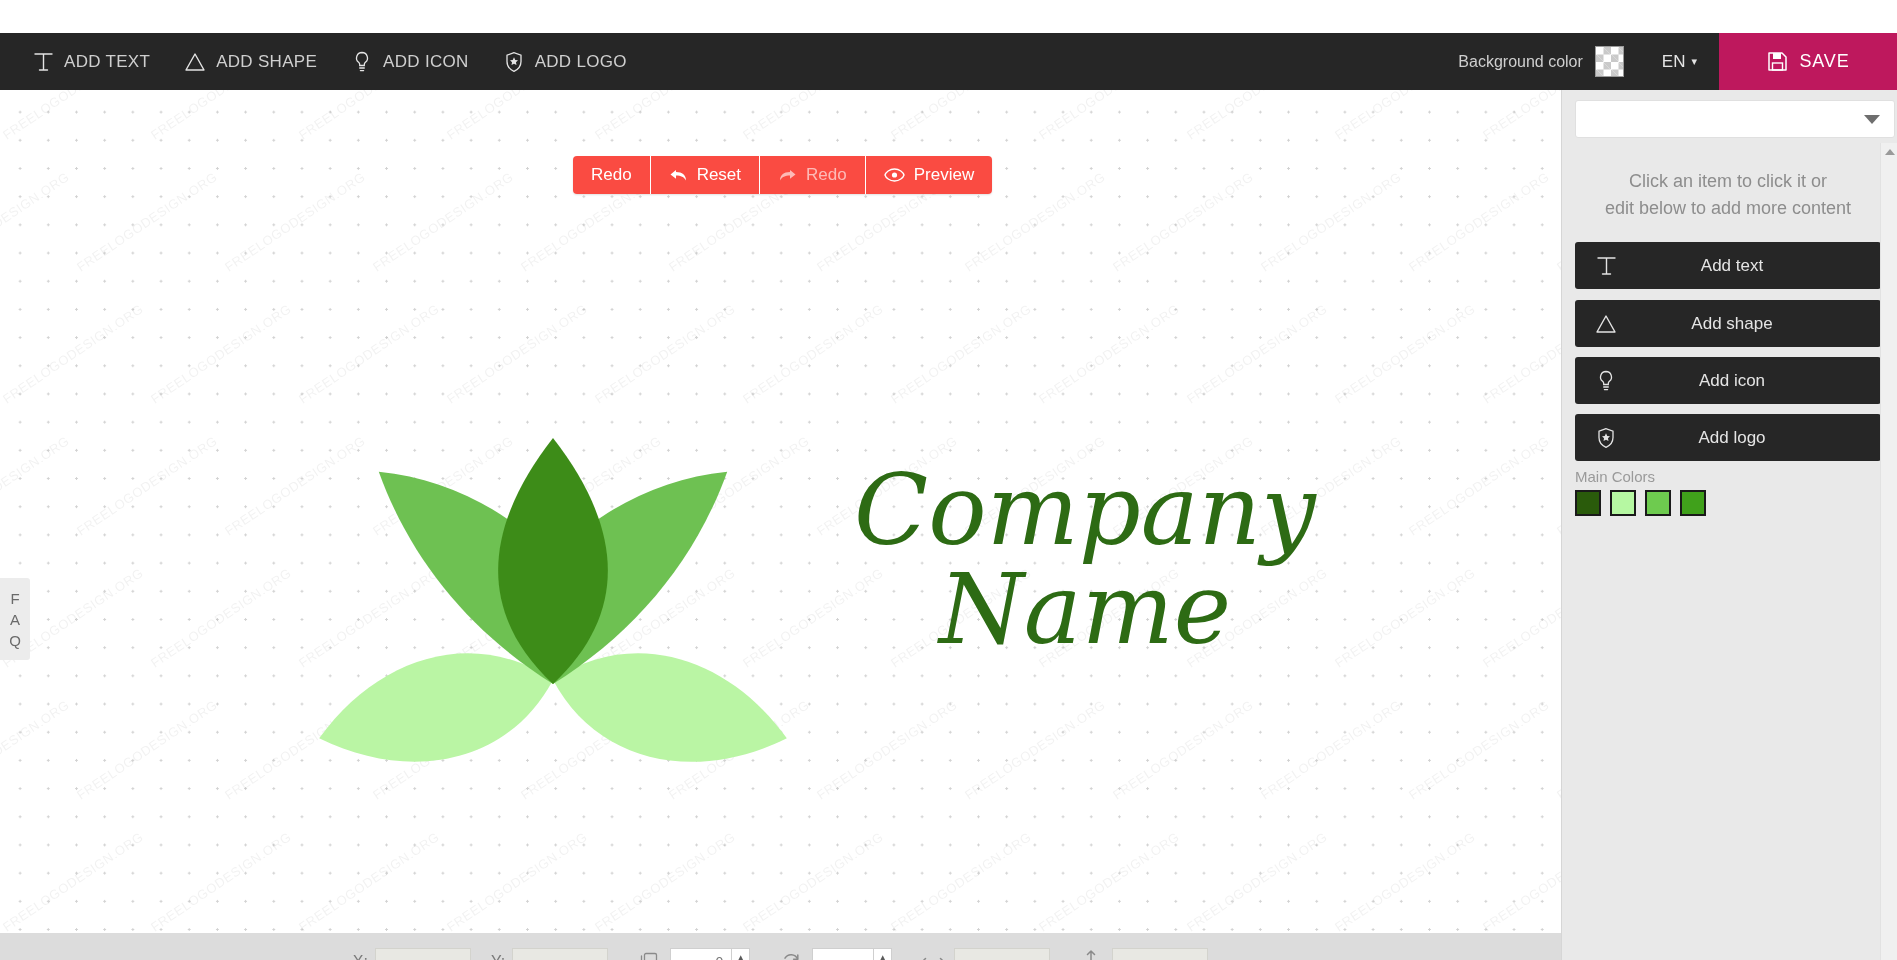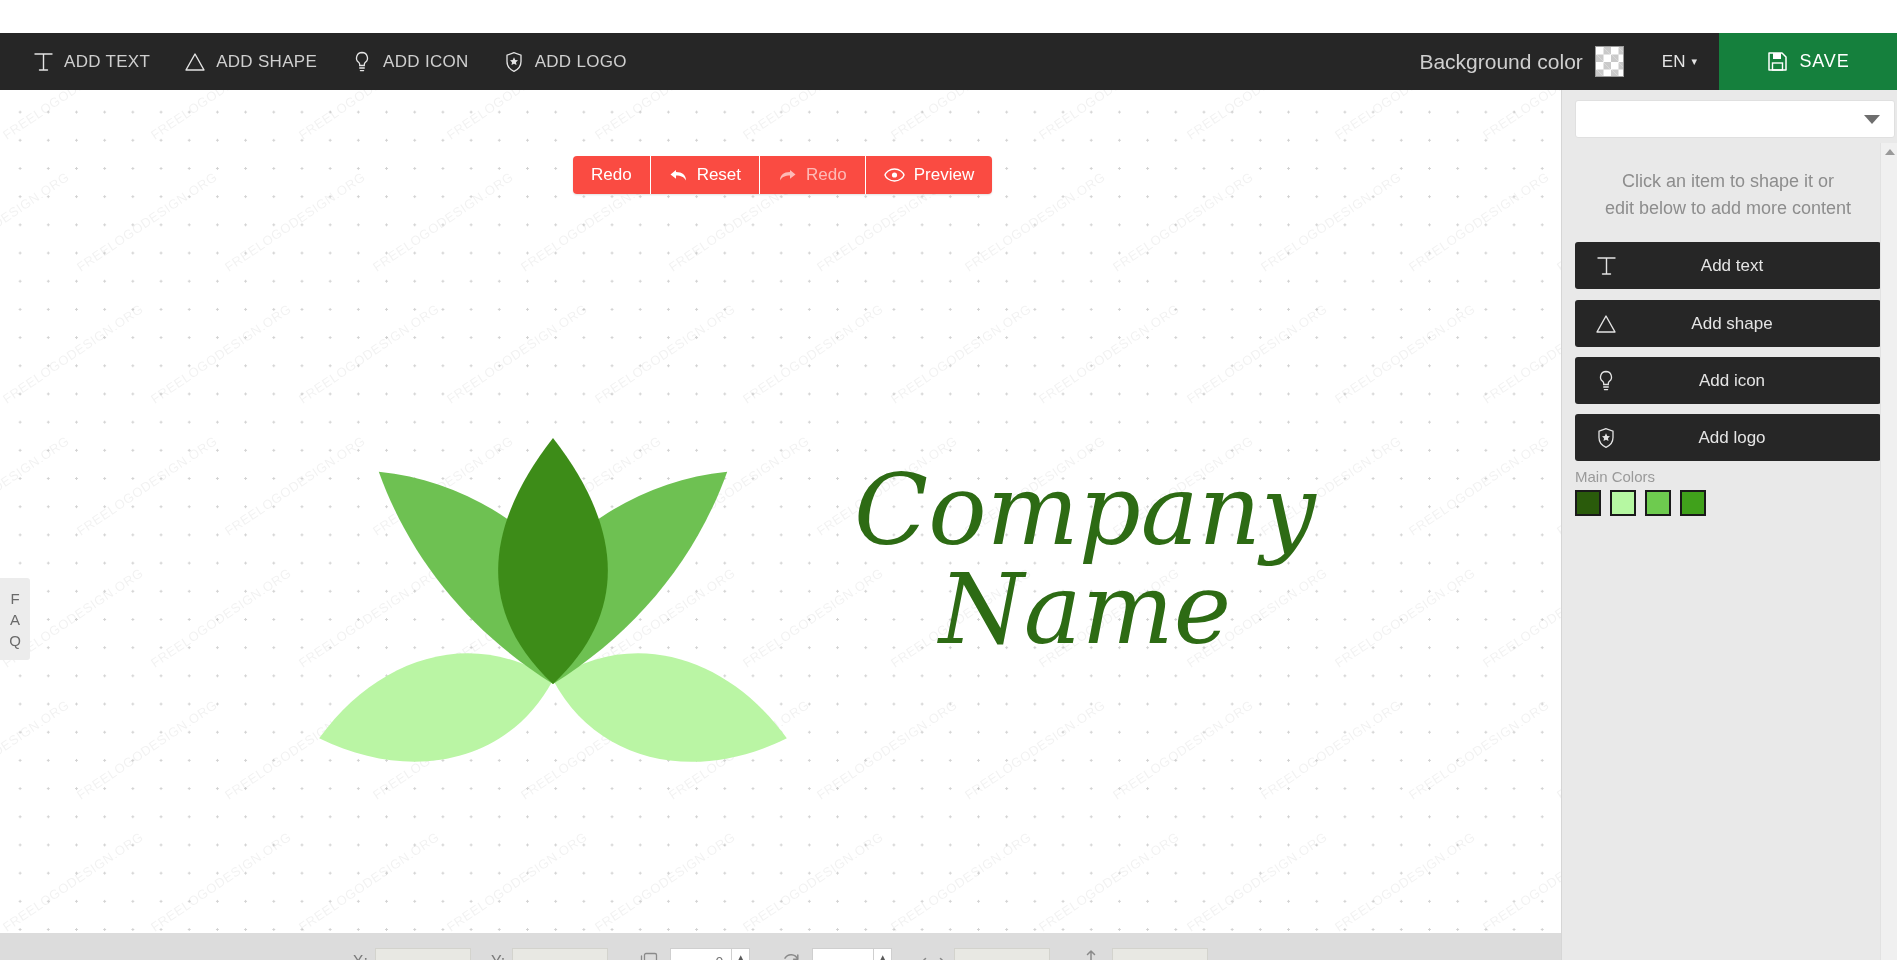--- a/index.html
+++ b/index.html
@@ -36,42 +36,42 @@
     cursor: pointer;
     white-space: nowrap;
   }
   .top-btn .ic { display: inline-flex; align-items: center; justify-content: center; width: 26px; height: 24px; margin-right: 8px; }
   .top-btn .ic svg { display: block; }
 
   .topbar-right {
     margin-left: auto;
     display: flex; align-items: center; height: 57px;
   }
-  .bg-color-label { color: #cfcfcf; font-size: 21px; margin-right: 12px; }
+  .bg-color-label { color: #cfcfcf; font-size: 16px; margin-right: 12px; }
   .bg-swatch {
     width: 29px; height: 31px;
     border: 1px solid #9a9a9a;
     background-image:
       linear-gradient(45deg, #c9c9c9 25%, transparent 25%, transparent 75%, #c9c9c9 75%),
       linear-gradient(45deg, #c9c9c9 25%, #ffffff 25%, #ffffff 75%, #c9c9c9 75%);
     background-size: 15px 15px;
     background-position: 0 0, 7.5px 7.5px;
     cursor: pointer;
   }
   .lang {
     display: flex; align-items: center;
     color: #e4e4e4; font-size: 17px;
     padding: 0 22px 0 38px;
     cursor: pointer;
   }
   .lang .caret { margin-left: 6px; font-size: 11px; }
   .save-btn {
     display: flex; align-items: center; justify-content: center;
     width: 178px; height: 57px;
-    background: #15803d;
+    background: #be185d;
     color: #ffffff;
     font-size: 18px;
     letter-spacing: 0.8px;
     cursor: pointer;
   }
   .save-btn .ic { margin-right: 12px; display: inline-flex; }
 
   
   .canvas-wrap {
     position: absolute;
@@ -574,21 +574,21 @@
   <div class="bottom-strip"></div>
 
   <div class="sidebar">
 
     <div class="dropdown">
       <span class="val"></span>
       <span class="arrow"></span>
     </div>
 
     <div class="hint">
-      <span>Click an item to shape it or</span><br>
+      <span>Click an item to click it or</span><br>
       <span>edit below to add more content</span>
     </div>
 
     <div class="side-btn sb1">
       <span class="ic">
         <svg width="19" height="20" viewBox="0 0 19 20">
             <path d="M1 2h17M9.5 2v16M5.5 18h8" stroke="#e4e4e4" stroke-width="1.4" fill="none" stroke-linecap="round"></path>
           </svg>
       </span>
       <span class="lb">Add text</span>

